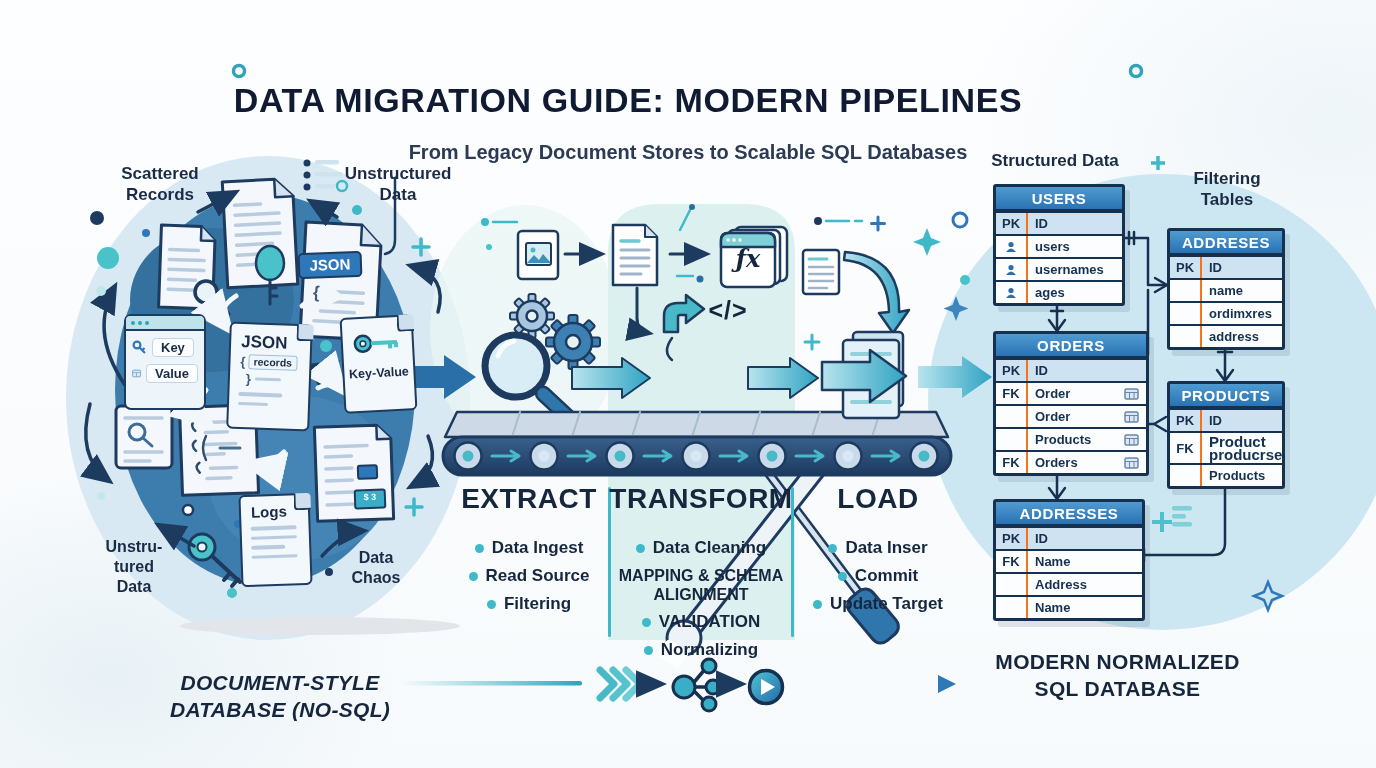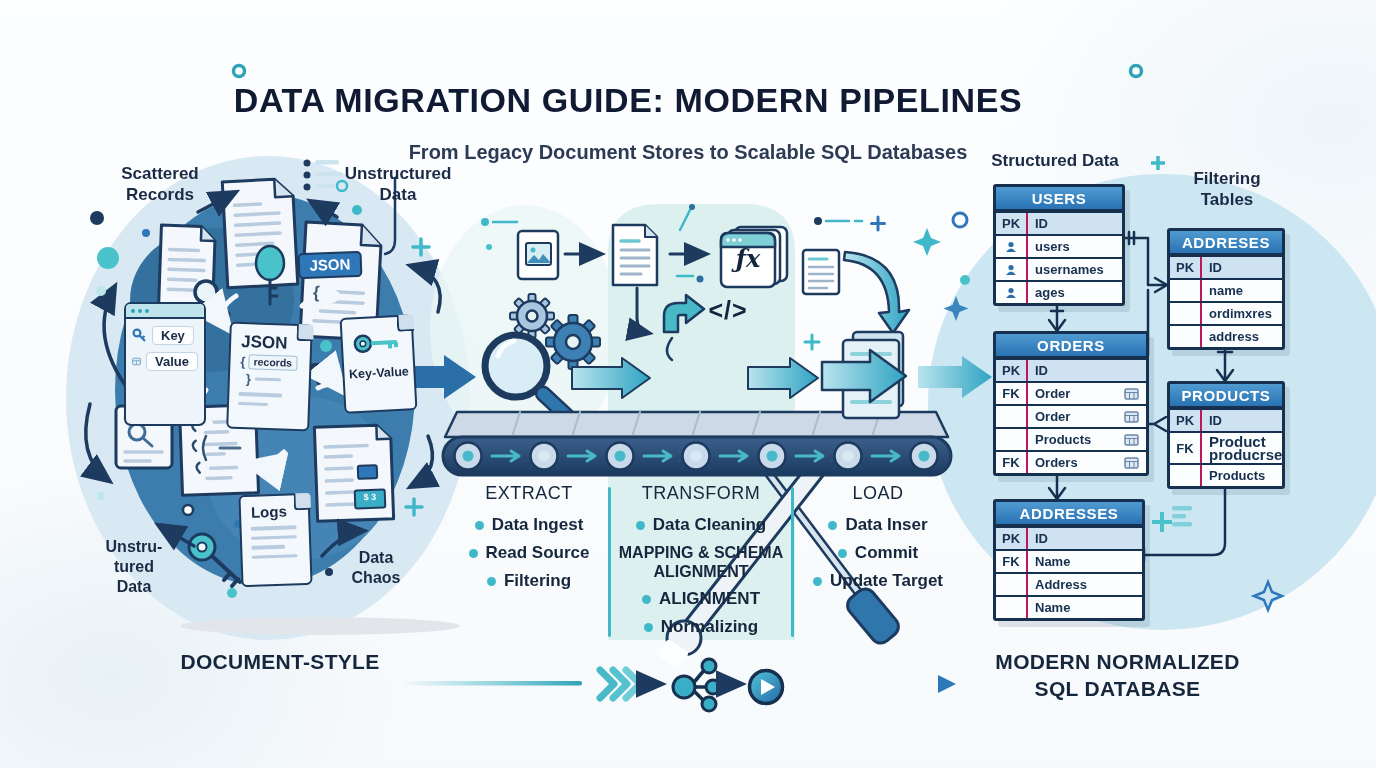--- a/index.html
+++ b/index.html
@@ -31,36 +31,36 @@
   
   .win{position:absolute;background:#edf4fa;border:2.5px solid #1d3a5f;border-radius:7px;box-sizing:border-box;}
   .winbar{height:13px;background:#bfe3ea;border-bottom:2px solid #1d3a5f;border-radius:4px 4px 0 0;
     display:flex;align-items:center;gap:3px;padding-left:5px;}
   .windot{width:4px;height:4px;border-radius:50%;background:#2fa3b8;}
   .kvrow{display:flex;align-items:center;gap:5px;margin:7px 6px 0;}
   .kvchip{background:#fbfdfe;border:1.5px solid #c3d4e4;border-radius:4px;font-size:13px;font-weight:800;
     color:#1b2b45;padding:1px 8px;}
   
   .etl-col{position:absolute;display:flex;flex-direction:column;align-items:center;gap:8px;text-align:center;}
-  .etl-title{font-size:18px;font-weight:400;color:#15263d;letter-spacing:.5px;margin-bottom:3px;}
+  .etl-title{font-size:28px;font-weight:700;color:#15263d;letter-spacing:.5px;margin-bottom:15px;}
   .etl-item{display:flex;align-items:center;gap:8px;font-size:17px;font-weight:800;color:#15263d;}
   .etl-item.small{font-size:16px;line-height:19px;max-width:172px;}
   .bullet{width:9px;height:9px;border-radius:50%;background:#3fb9c9;flex:none;}
   .divider{position:absolute;width:3px;background:#3fb9c9;border-radius:2px;}
   
   .db-table{position:absolute;border:3px solid #16304f;border-radius:3px;background:#fbfdfe;
     box-shadow:5px 6px 0 rgba(22,48,79,.12);box-sizing:border-box;overflow:hidden;}
   .db-head{background:linear-gradient(180deg,#4f9bd0,#2a72b4);color:#fff;font-weight:800;text-align:center;
     font-size:15px;letter-spacing:.6px;padding:3px 0 2px;border-bottom:2.5px solid #16304f;}
   .db-row{display:flex;align-items:center;border-top:2px solid #16304f;height:21px;font-size:13px;
     font-weight:800;color:#16304f;}
   .db-row:first-of-type{border-top:none;}
   .db-row.blue{background:#cfe2f1;}
   .db-row.tall{height:30px;}
-  .db-key{width:30px;flex:none;align-self:stretch;border-right:2px solid #be185d;display:flex;
+  .db-key{width:30px;flex:none;align-self:stretch;border-right:2px solid #f97316;display:flex;
     align-items:center;justify-content:center;}
   .db-val{flex:1;padding:0 7px;display:flex;align-items:center;gap:4px;line-height:13px;}
   .db-val .ical{margin-left:auto;}
 </style>
 </head>
 <body>
 
 <div class="canvas">
 
 <svg class="abs" style="left:0;top:0" width="1376" height="768" viewBox="0 0 1376 768">
@@ -474,21 +474,21 @@
 <div class="abs subtitle">From Legacy Document Stores to Scalable SQL Databases</div>
 
 <div class="abs lbl" style="left:104px;top:163px;width:112px;">Scattered Records</div>
 <div class="abs lbl" style="left:340px;top:163px;width:116px;">Unstructured Data</div>
 <div class="abs lbl" style="left:99px;top:537px;width:70px;font-size:16px;line-height:20px;">Unstru- tured Data</div>
 <div class="abs lbl" style="left:340px;top:548px;width:72px;font-size:16px;line-height:20px;">Data Chaos</div>
 
 <div class="badge" style="left:298px;top:252px;width:64px;height:26px;transform:rotate(-2deg);">JSON</div>
 <div class="abs" style="left:313px;top:283px;font-size:17px;font-weight:800;color:#3f5a7a;transform:rotate(3deg);">{</div>
 
-<div class="win" style="left:124px;top:302px;width:82px;height:124px;">
+<div class="win" style="left:124px;top:314px;width:82px;height:96px;">
   <div class="winbar">
         <span class="windot"></span>
         <span class="windot"></span>
         <span class="windot"></span>
       </div>
   <div class="kvrow">
     <svg width="15" height="15" viewBox="0 0 15 15">
           <circle cx="5" cy="5" r="3.4" fill="none" stroke="#2e77b8" stroke-width="2.2"></circle>
           <path d="M7.5,7.5 L13,13 M10.5,10 l2,-2" stroke="#2e77b8" stroke-width="2.2" fill="none"></path>
         </svg>
@@ -562,21 +562,21 @@
   <div class="etl-title">TRANSFORM</div>
   <div class="etl-item">
         <span class="bullet"></span>
         <span>Data Cleaning</span>
       </div>
   <div class="etl-item small">
         <span>MAPPING &amp; SCHEMA ALIGNMENT</span>
       </div>
   <div class="etl-item">
         <span class="bullet"></span>
-        <span>ALIGNMENT</span>
+        <span>VALIDATION</span>
       </div>
   <div class="etl-item">
         <span class="bullet"></span>
         <span>Normalizing</span>
       </div>
 </div>
 <div class="divider" style="left:791px;top:487px;height:150px;"></div>
 <div class="etl-col" style="left:800px;top:483px;width:156px;">
   <div class="etl-title">LOAD</div>
   <div class="etl-item">
@@ -728,21 +728,22 @@
   <div class="db-row tall">
     <div class="db-key">FK</div>
     <div class="db-val" style="font-size:15px;">Product producrses</div>
   </div>
   <div class="db-row">
     <div class="db-key"></div>
     <div class="db-val">Products</div>
   </div>
 </div>
 
-<div class="abs caption" style="left:135px;top:648px;width:290px;">
+<div class="abs caption" style="left:135px;top:669px;width:290px;font-style:italic;">
   <div>DOCUMENT-STYLE</div>
+  <div>DATABASE (NO-SQL)</div>
 </div>
 <div class="abs caption" style="left:995px;top:648px;width:245px;">
   <div>MODERN NORMALIZED</div>
   <div>SQL DATABASE</div>
 </div>
 
 </div>
 
 </body></html>

